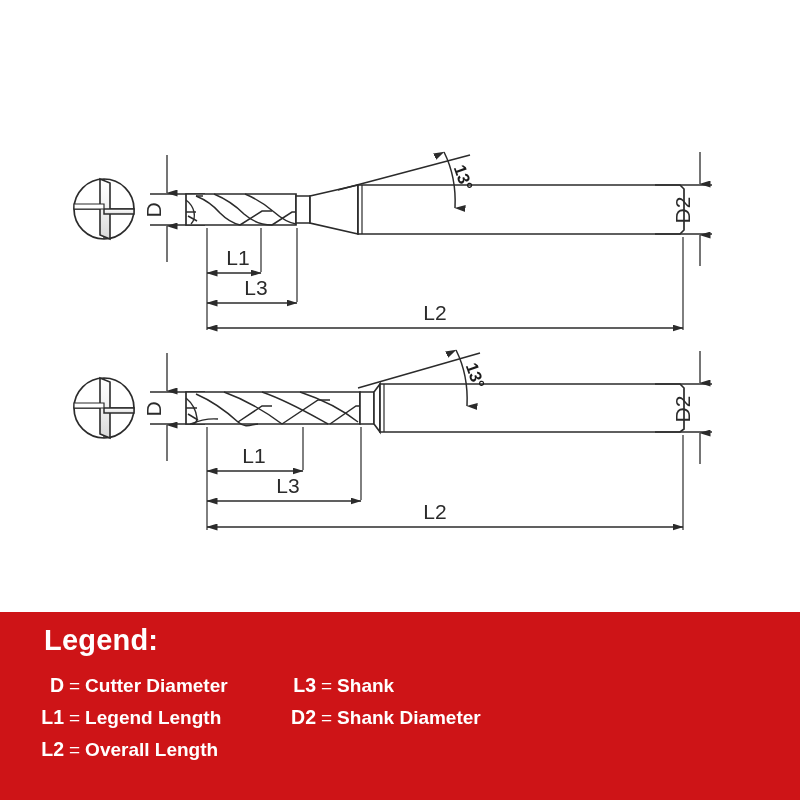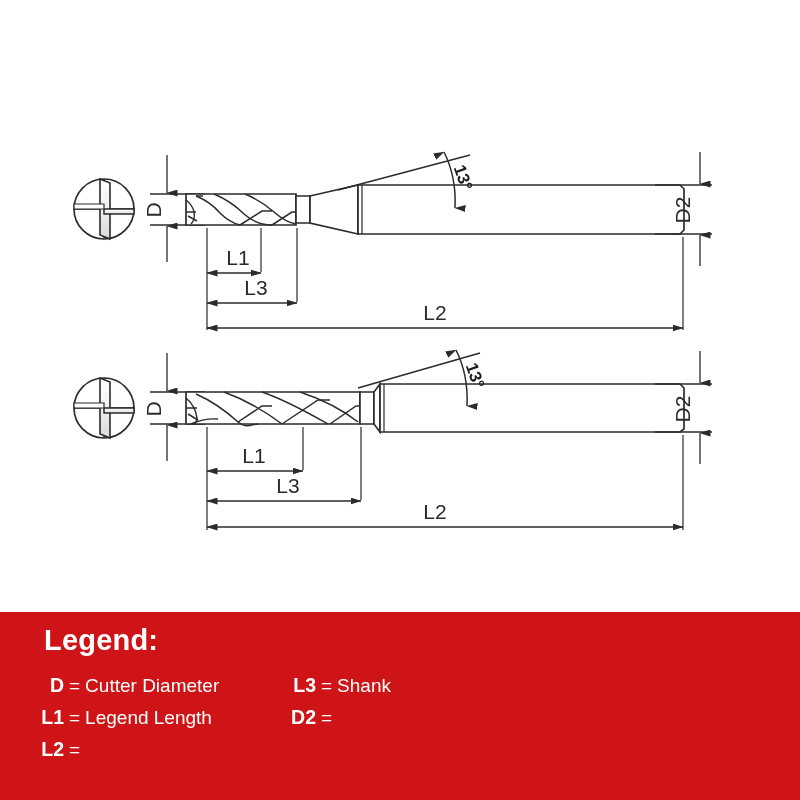--- a/index.html
+++ b/index.html
@@ -79,21 +79,21 @@
     display: inline-block;
     text-align: right;
     min-width: 26px;
     margin-right: 5px;
   }
   .legend-eq {
     font-weight: normal;
     margin-right: 5px;
   }
   .legend-desc {
-    font-weight: normal;
+    font-weight: bold;
   }
   
   .dim-label {
     font-family: "Liberation Sans", sans-serif;
     font-size: 21px;
     fill: #2b2b2b;
   }
   .ang-label {
     font-family: "Liberation Sans", sans-serif;
     font-size: 17px;
@@ -304,31 +304,33 @@
           <span class="legend-desc">Cutter Diameter</span>
         </div>
         <div class="legend-row">
           <span class="legend-sym">L1</span>
           <span class="legend-eq">=</span>
           <span class="legend-desc">Legend Length</span>
         </div>
         <div class="legend-row">
           <span class="legend-sym">L2</span>
           <span class="legend-eq">=</span>
+          <span class="legend-desc">Overall Length</span>
         </div>
       </div>
 
       <div class="legend-col" id="legend-col-right">
         <div class="legend-row">
           <span class="legend-sym">L3</span>
           <span class="legend-eq">=</span>
           <span class="legend-desc">Shank</span>
         </div>
         <div class="legend-row">
           <span class="legend-sym">D2</span>
           <span class="legend-eq">=</span>
+          <span class="legend-desc">Shank Diameter</span>
         </div>
       </div>
 
     </div>
   </div>
 
 </div>
 
 </body></html>

